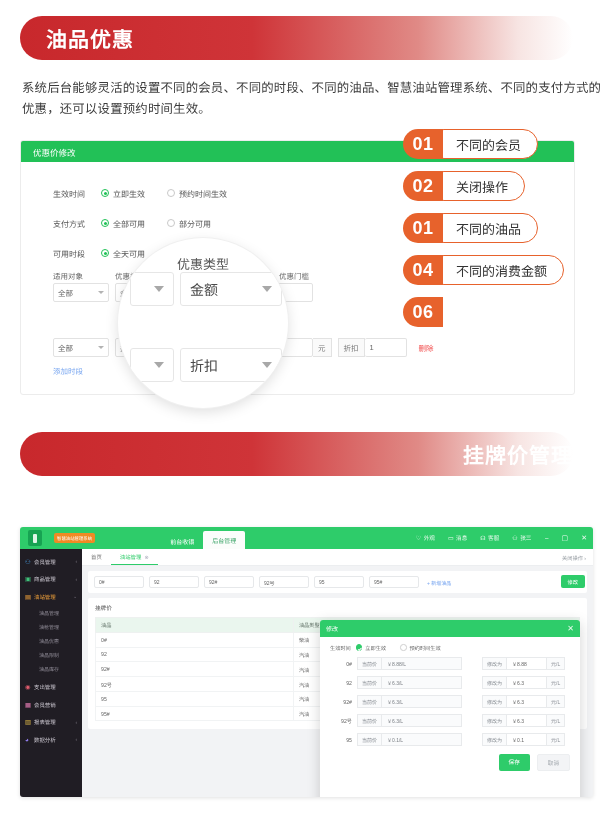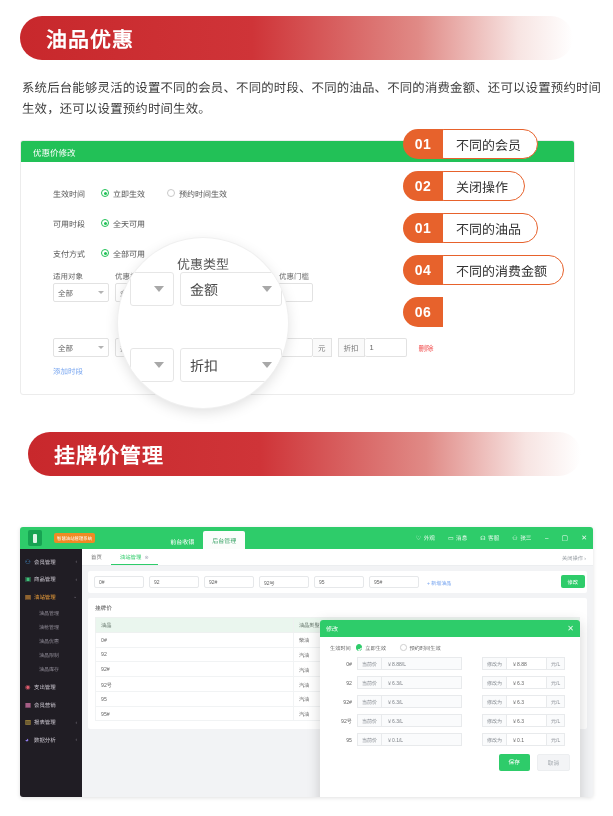--- a/index.html
+++ b/index.html
@@ -136,21 +136,21 @@
   .callout {
     position: absolute;
     display: flex; align-items: center;
     height: 30px;
     z-index: 12;
   }
   .callout .num {
     width: 40px; height: 30px;
     background: #e7622c;
     border-radius: 15px 0 0 15px;
-    color: #fff; font-size: 14px; font-weight: bold;
+    color: #fff; font-size: 18px; font-weight: bold;
     display: flex; align-items: center; justify-content: center;
     letter-spacing: 0.5px;
     position: relative; z-index: 2;
   }
   .callout .pill {
     height: 30px; margin-left: -14px;
     background: #fff;
     border: 1.4px solid #e7622c;
     border-radius: 15px;
     display: flex; align-items: center;
@@ -347,57 +347,57 @@
   }
 </style>
 </head>
 <body>
 
 <div class="page">
 
   <div class="section-banner" style="left:20px; top:16px; width:553px;">
     <div class="title">油品优惠</div>
   </div>
-  <div class="section-desc" style="left:22px; top:78px; width:580px;">系统后台能够灵活的设置不同的会员、不同的时段、不同的油品、不同的消费金额、还可以设置预约时间生效，还可以设置预约时间生效。</div>
+  <div class="section-desc" style="left:22px; top:78px; width:580px;">系统后台能够灵活的设置不同的会员、不同的时段、不同的油品、智慧油站管理系统、不同的支付方式的优惠，还可以设置预约时间生效。</div>
 
   <div class="form-card">
     <div class="form-card-head">
       <span>优惠价修改</span>
     </div>
     <div class="form-body">
 
       <div class="radio-row">
         <div class="lbl">生效时间</div>
         <div class="radio-opt">
           <span class="radio-dot on"></span>
           <span>立即生效</span>
         </div>
         <div class="radio-opt">
           <span class="radio-dot"></span>
           <span>预约时间生效</span>
         </div>
       </div>
 
       <div class="radio-row">
+        <div class="lbl">支付方式</div>
+        <div class="radio-opt">
+          <span class="radio-dot on"></span>
+          <span>全部可用</span>
+        </div>
+        <div class="radio-opt">
+          <span class="radio-dot"></span>
+          <span>部分可用</span>
+        </div>
+      </div>
+
+      <div class="radio-row">
         <div class="lbl">可用时段</div>
         <div class="radio-opt">
           <span class="radio-dot on"></span>
           <span>全天可用</span>
-        </div>
-      </div>
-
-      <div class="radio-row">
-        <div class="lbl">支付方式</div>
-        <div class="radio-opt">
-          <span class="radio-dot on"></span>
-          <span>全部可用</span>
-        </div>
-        <div class="radio-opt">
-          <span class="radio-dot"></span>
-          <span>部分可用</span>
         </div>
       </div>
 
       <div class="rule-area">
 
         <div class="rule-labels" style="margin-top:2px;">
           <div style="width:62px;">适用对象</div>
           <div style="width:62px;">优惠类型</div>
           <div style="width:46px;"></div>
           <div style="width:56px;">油品</div>
@@ -486,21 +486,21 @@
     <div class="pill">不同的油品</div>
   </div>
   <div class="callout" style="left:403px; top:255px;">
     <div class="num">04</div>
     <div class="pill">不同的消费金额</div>
   </div>
   <div class="callout" style="left:403px; top:297px;">
     <div class="num">06</div>
   </div>
 
-  <div class="section-banner" style="left:28px; top:432px; width:553px;">
+  <div class="section-banner" style="left:20px; top:432px; width:553px;justify-content:flex-end;">
     <div class="title">挂牌价管理</div>
   </div>
 
   <div class="app-win">
 
     <div class="app-top">
       <div class="logo-badge">
         <div class="logo-sq"></div>
       </div>
       <div class="brand-chip">智慧油站管理系统</div>

